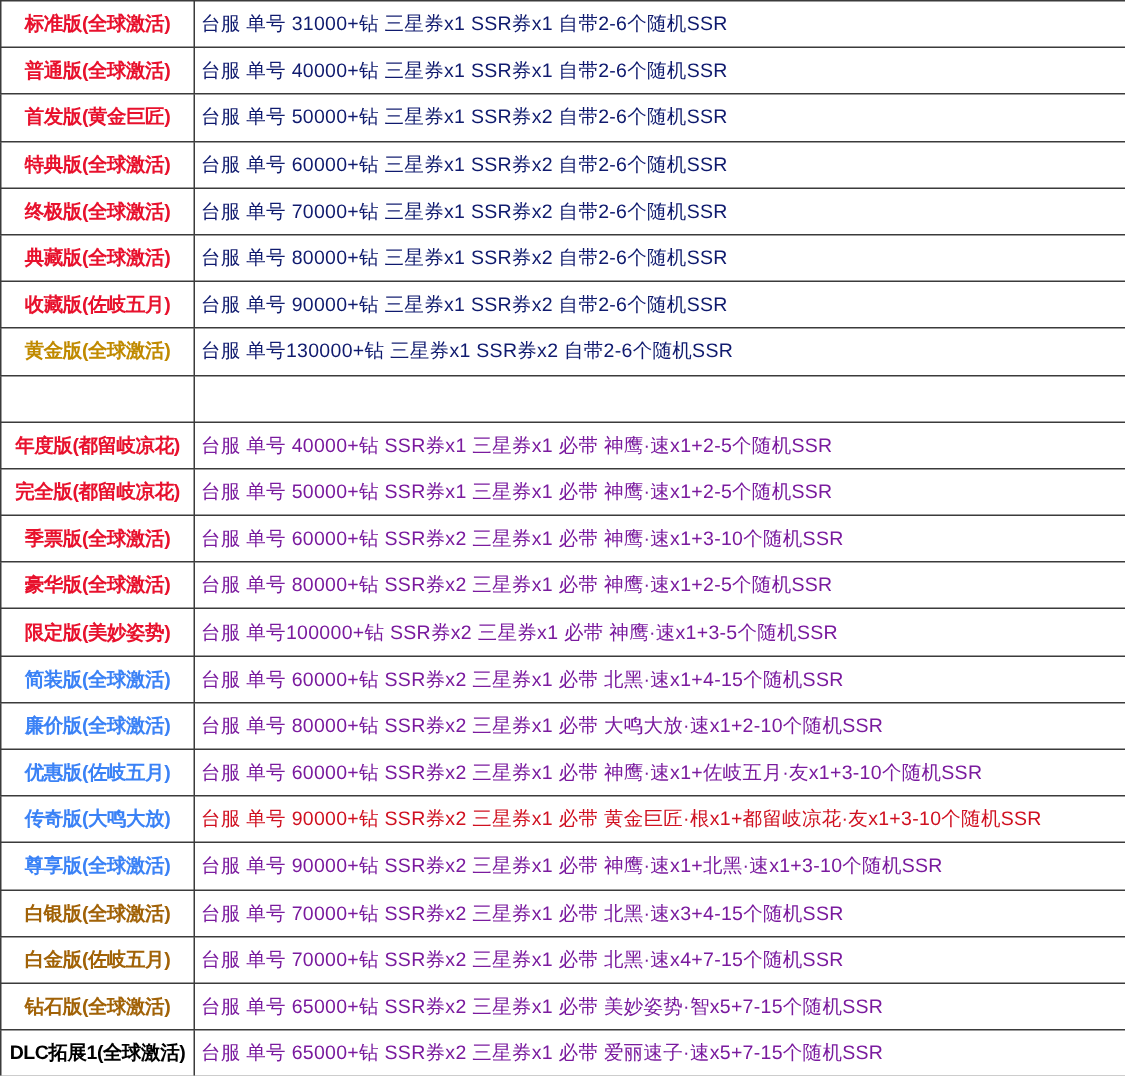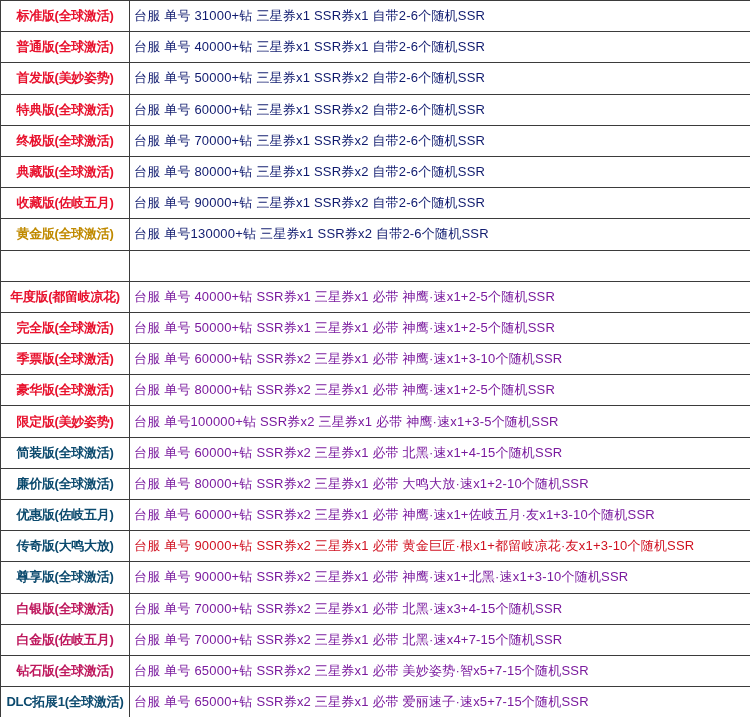--- a/index.html
+++ b/index.html
@@ -46,43 +46,43 @@
     border-left: 1px solid #3b3b3b;
     border-right: 1px solid #3b3b3b;
     border-top: 1px solid #3b3b3b;
     border-bottom: 1px solid #3b3b3b;
     height: 16px;
   }
   tr.spacer-row td.col-name {
     border: 1px solid #3b3b3b;
   }
   .name-red { color: #e8112d; }
-  .name-purple { color: #0c4a6e; }
-  .name-blue { color: #be185d; }
-  .name-darkblue { color: #0c4a6e; }
+  .name-purple { color: #3b82f6; }
+  .name-blue { color: #a16207; }
+  .name-darkblue { color: #000000; }
   .name-gold { color: #c08a00; margin-top: 32px; }
   .desc-navy { color: #0f1a6e; }
   .desc-purple { color: #7a1a9e; }
   .desc-red { color: #d01020; }
 </style>
 </head>
 <body>
 
 <table class="price-table">
   <tbody>
       <tr>
         <td class="col-name name-red">标准版(全球激活)</td>
         <td class="col-desc desc-navy">台服 单号 31000+钻 三星券x1 SSR券x1 自带2-6个随机SSR</td>
       </tr>
       <tr>
         <td class="col-name name-red">普通版(全球激活)</td>
         <td class="col-desc desc-navy">台服 单号 40000+钻 三星券x1 SSR券x1 自带2-6个随机SSR</td>
       </tr>
       <tr>
-        <td class="col-name name-red">首发版(美妙姿势)</td>
+        <td class="col-name name-red">首发版(黄金巨匠)</td>
         <td class="col-desc desc-navy">台服 单号 50000+钻 三星券x1 SSR券x2 自带2-6个随机SSR</td>
       </tr>
       <tr>
         <td class="col-name name-red">特典版(全球激活)</td>
         <td class="col-desc desc-navy">台服 单号 60000+钻 三星券x1 SSR券x2 自带2-6个随机SSR</td>
       </tr>
       <tr>
         <td class="col-name name-red">终极版(全球激活)</td>
         <td class="col-desc desc-navy">台服 单号 70000+钻 三星券x1 SSR券x2 自带2-6个随机SSR</td>
       </tr>
@@ -100,21 +100,21 @@
       </tr>
       <tr class="spacer-row">
         <td class="col-name "></td>
         <td class="col-desc "></td>
       </tr>
       <tr>
         <td class="col-name name-red">年度版(都留岐凉花)</td>
         <td class="col-desc desc-purple">台服 单号  40000+钻 SSR券x1 三星券x1 必带 神鹰·速x1+2-5个随机SSR</td>
       </tr>
       <tr>
-        <td class="col-name name-red">完全版(全球激活)</td>
+        <td class="col-name name-red">完全版(都留岐凉花)</td>
         <td class="col-desc desc-purple">台服 单号  50000+钻 SSR券x1 三星券x1 必带 神鹰·速x1+2-5个随机SSR</td>
       </tr>
       <tr>
         <td class="col-name name-red">季票版(全球激活)</td>
         <td class="col-desc desc-purple">台服 单号  60000+钻 SSR券x2 三星券x1 必带 神鹰·速x1+3-10个随机SSR</td>
       </tr>
       <tr>
         <td class="col-name name-red">豪华版(全球激活)</td>
         <td class="col-desc desc-purple">台服 单号  80000+钻 SSR券x2 三星券x1 必带 神鹰·速x1+2-5个随机SSR</td>
       </tr>

